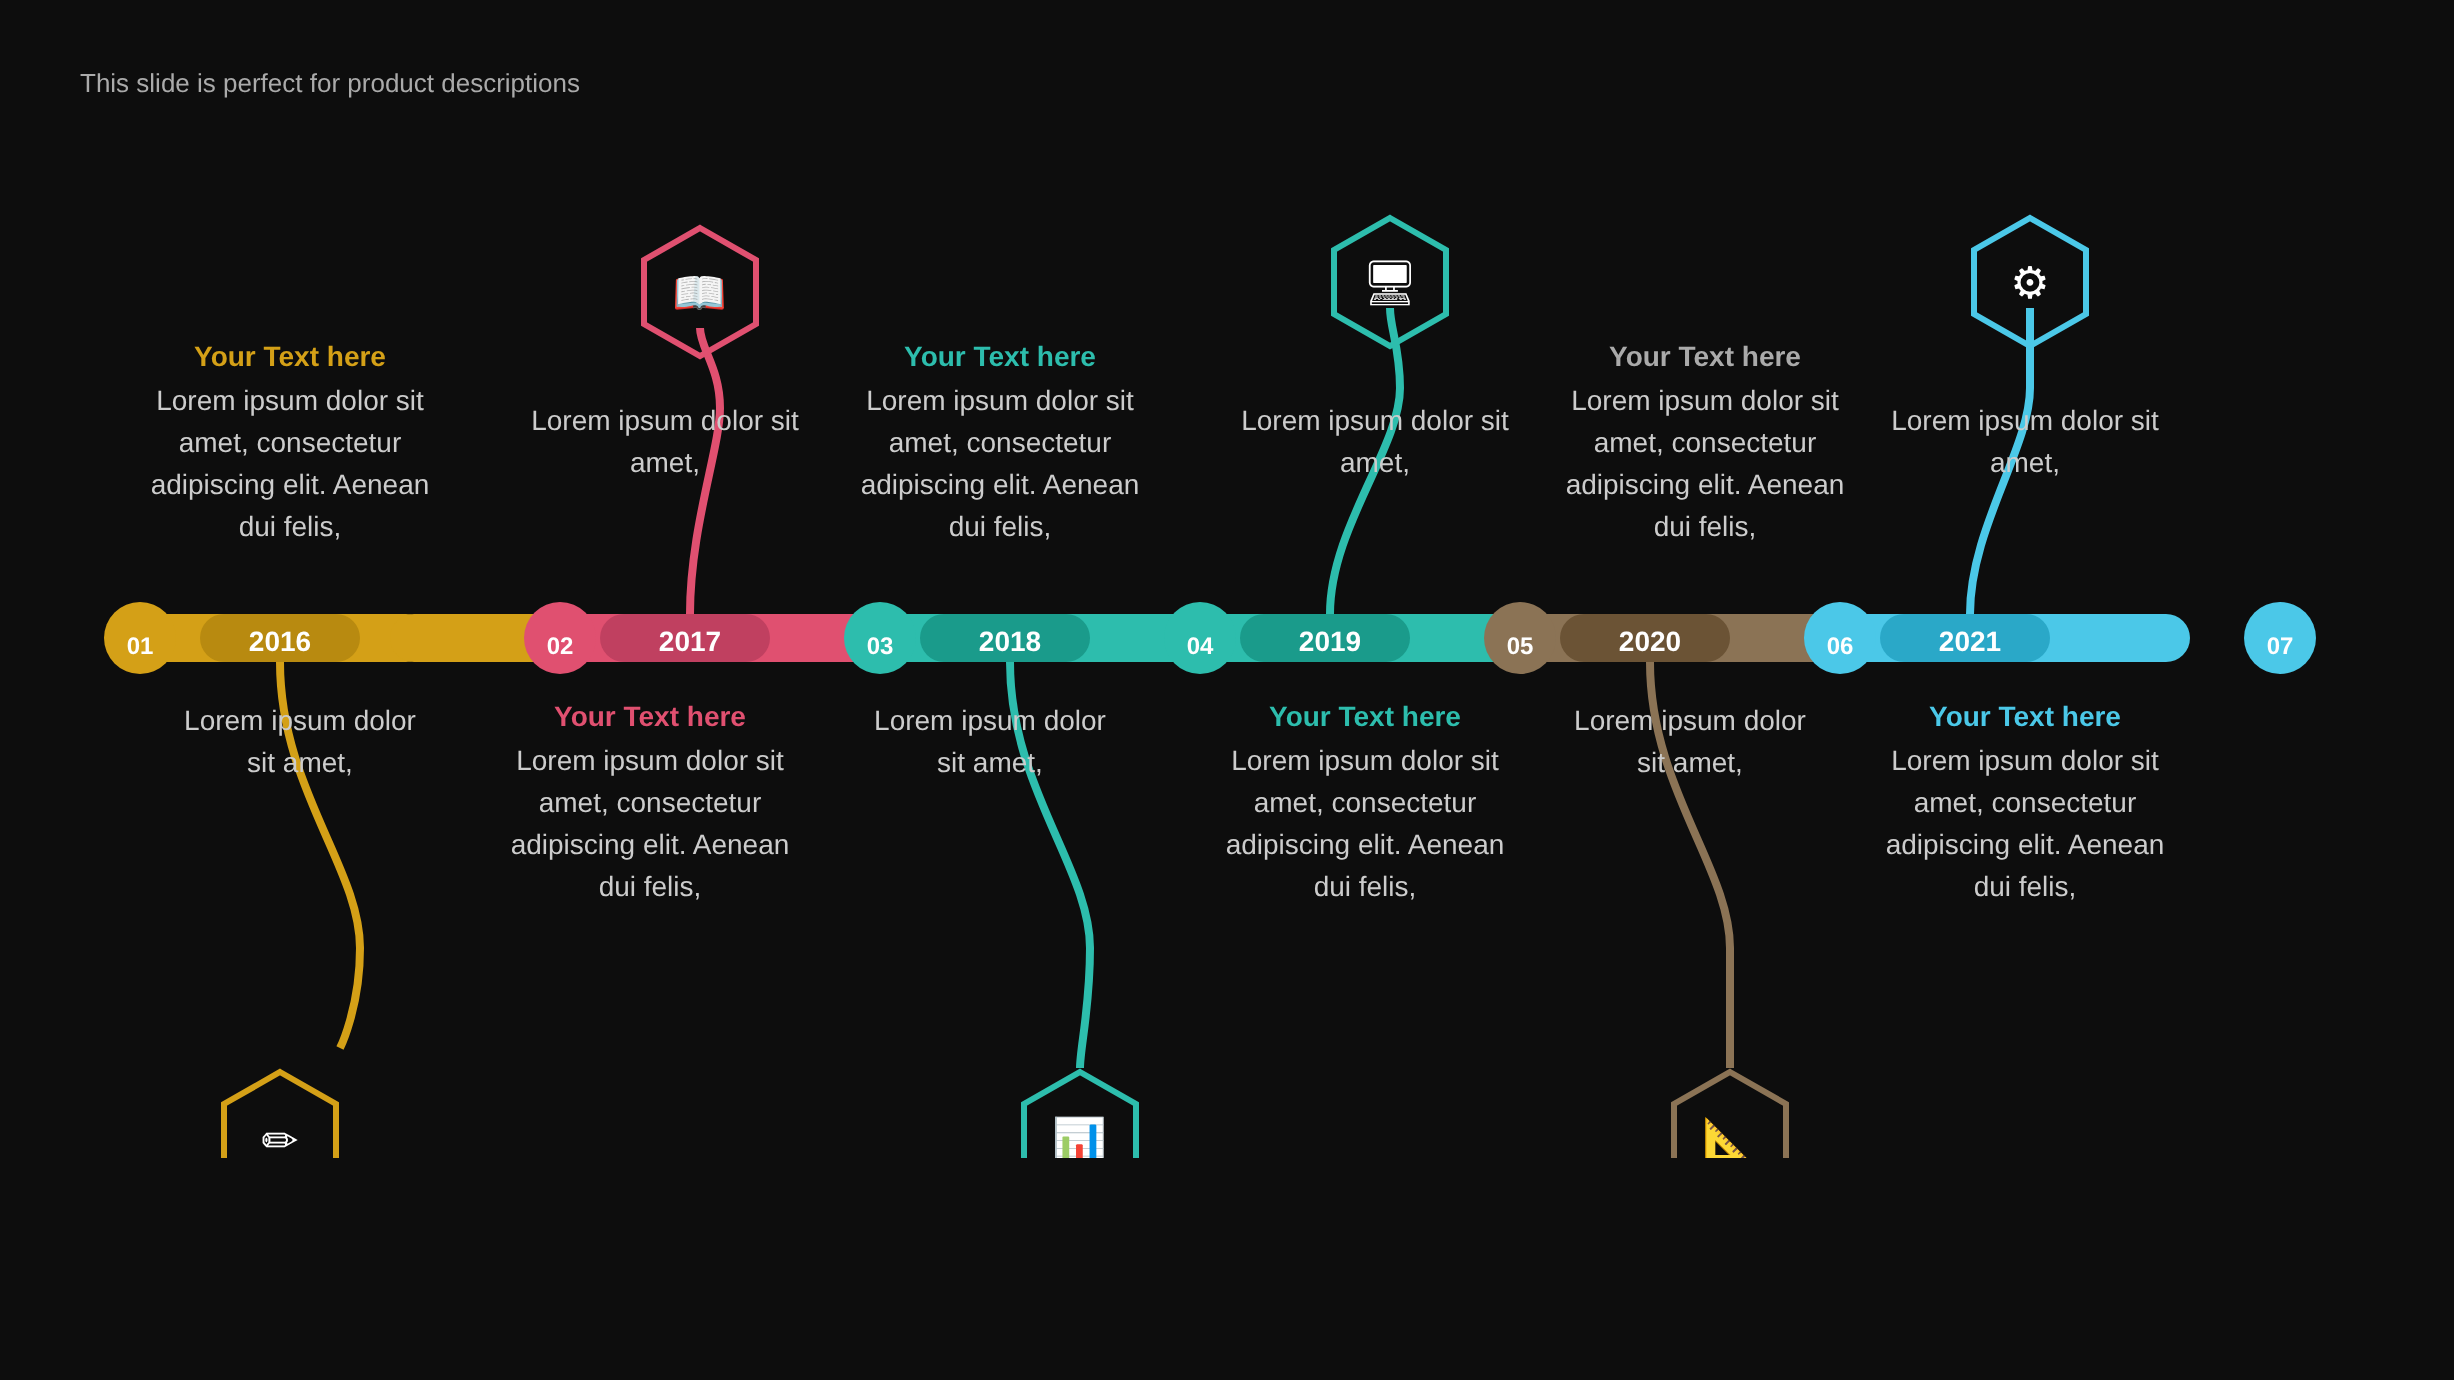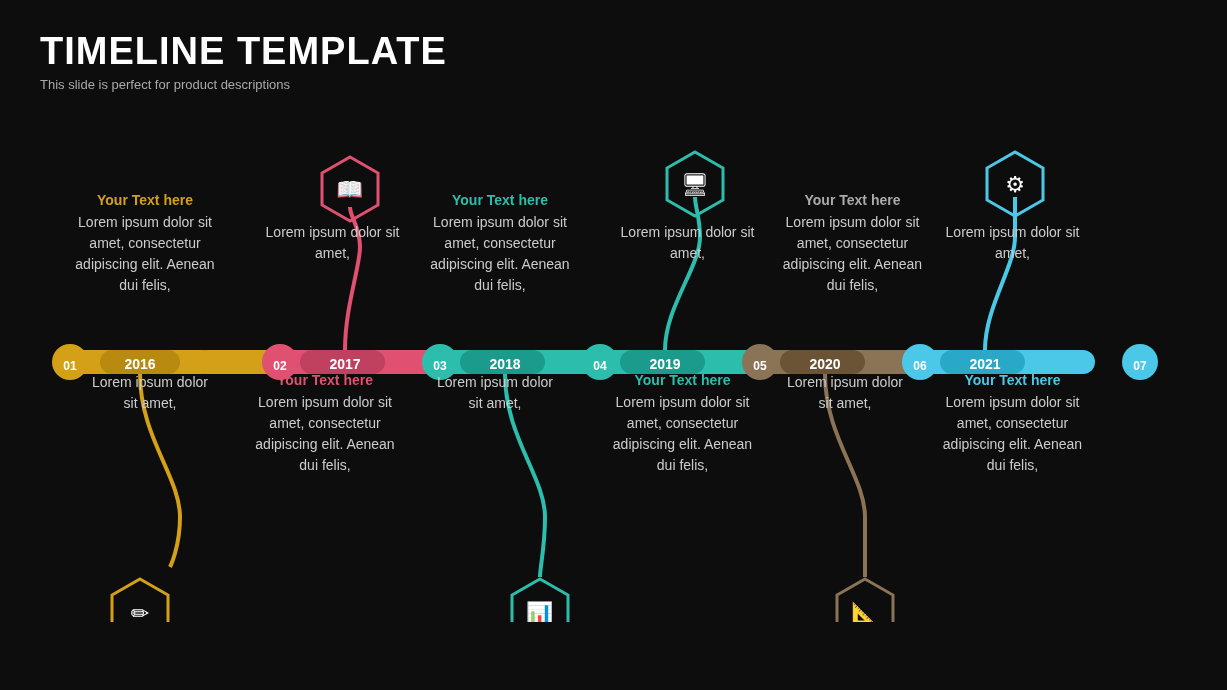--- a/index.html
+++ b/index.html
@@ -43,20 +43,21 @@
       width: 100%;
       height: 520px;
       margin-top: 10px;
     }
 
     
     .text-block {
       position: absolute;
       text-align: center;
       width: 130px;
+      margin-top: 21px;
     }
 
     .text-block .heading {
       font-size: 14px;
       font-weight: bold;
       margin-bottom: 4px;
     }
 
     .text-block .body-text {
       font-size: 14px;
@@ -72,21 +73,20 @@
       width: 100%;
       height: 100%;
       pointer-events: none;
     }
   </style>
 </head>
 <body>
 
 <div class="slide">
   <div class="header">
-    <div class="main-title">TIMELINE TEMPLATE</div>
     <div class="subtitle">This slide is perfect for product descriptions</div>
   </div>
 
   <div class="timeline-area">
 
     <svg class="connector-svg" viewBox="0 0 1147 490" preserveAspectRatio="xMidYMid meet">
 
       <rect x="20" y="233" width="155" height="24" rx="12" fill="#D4A017"></rect>
 
       <rect x="155" y="233" width="100" height="24" rx="12" fill="#D4A017"></rect>

